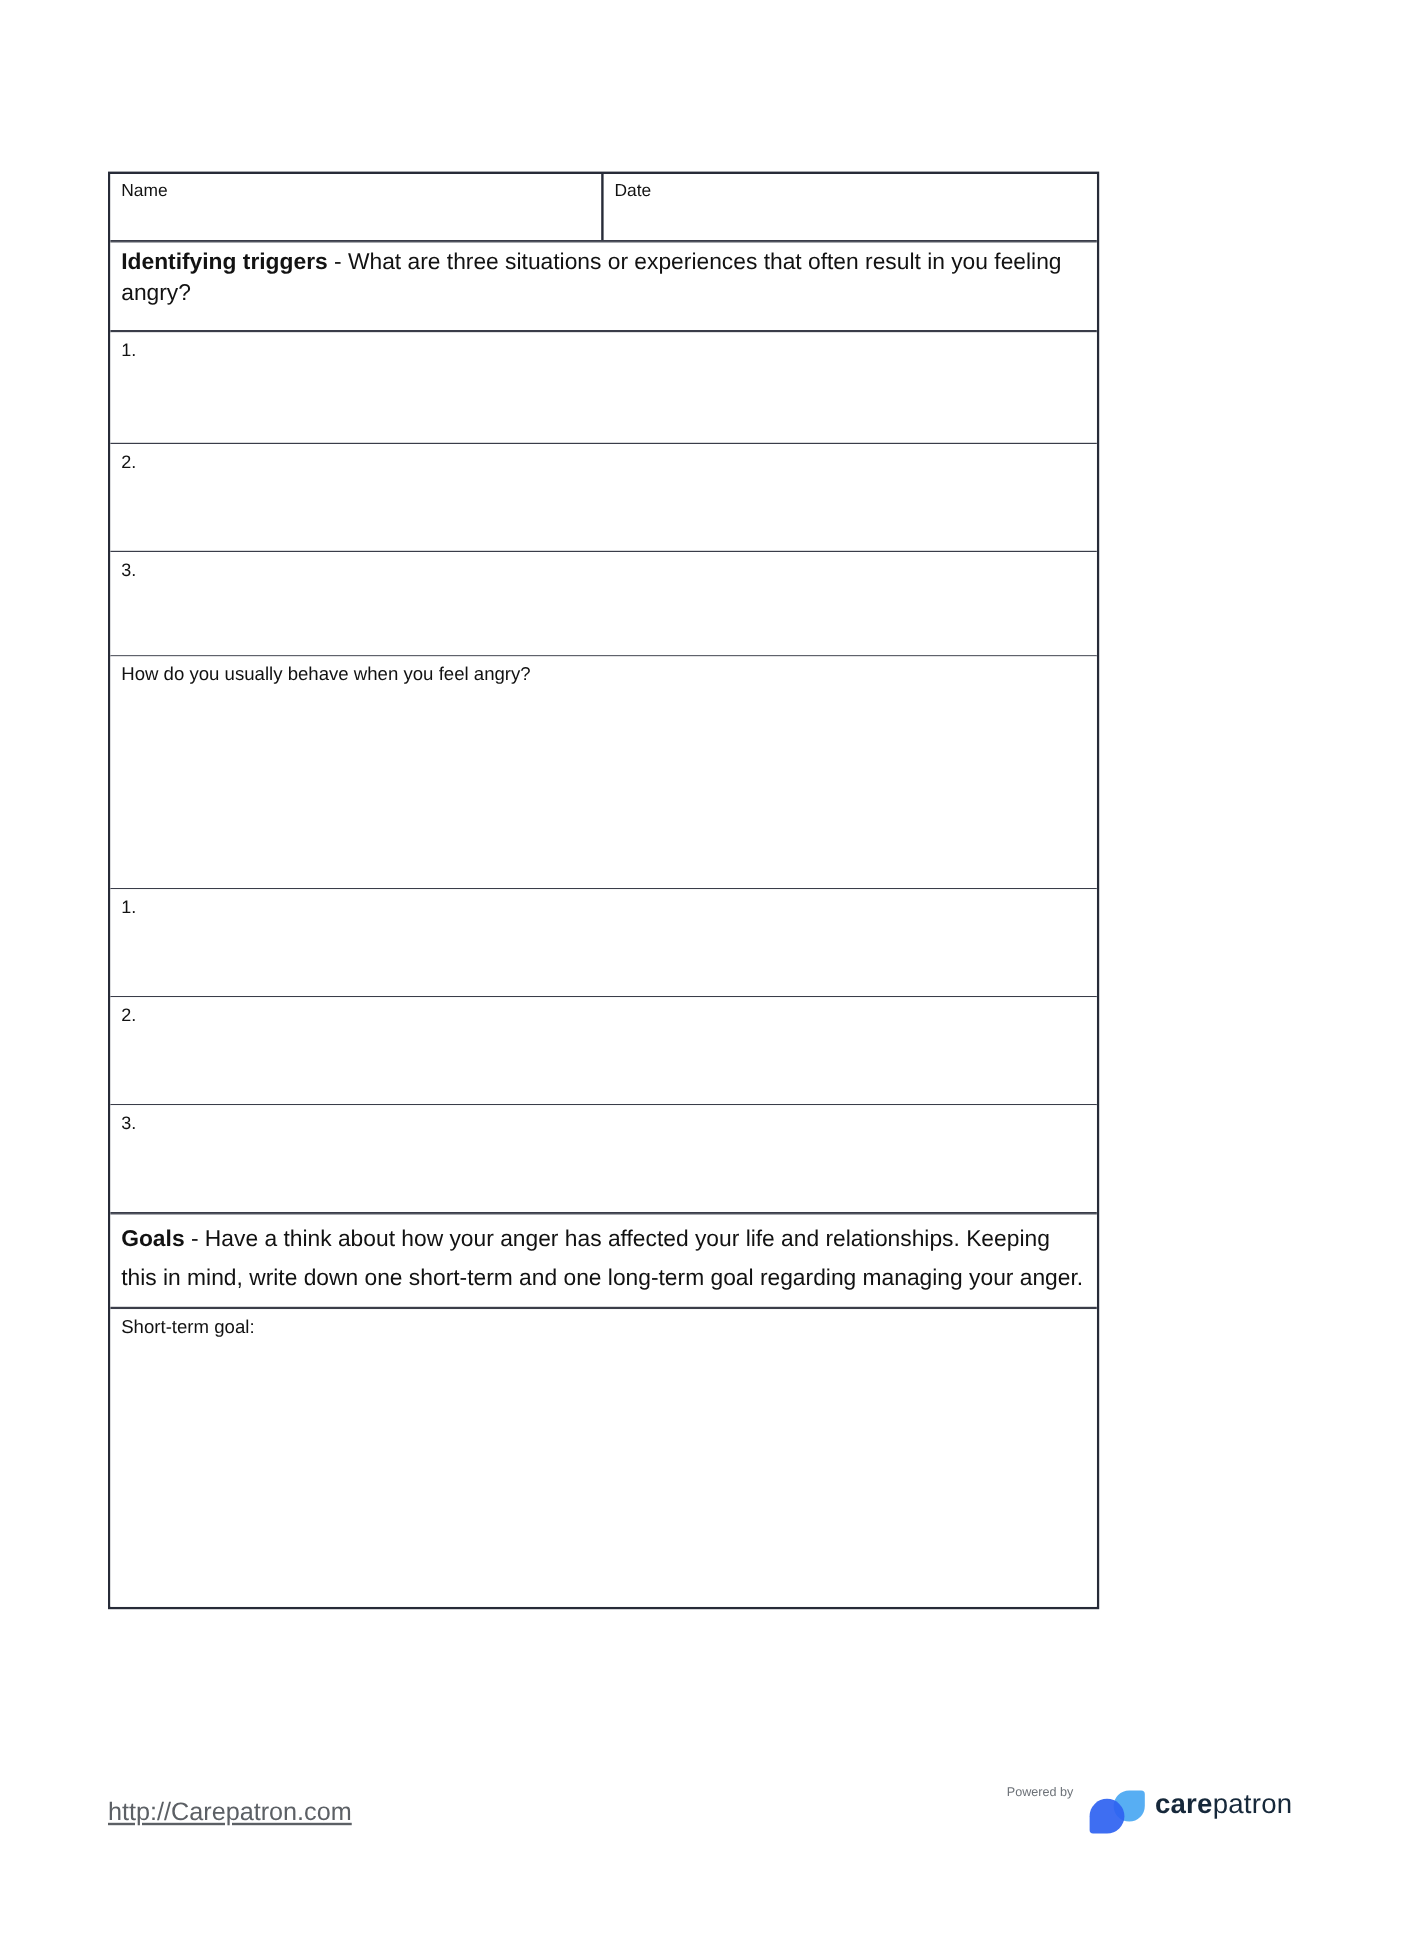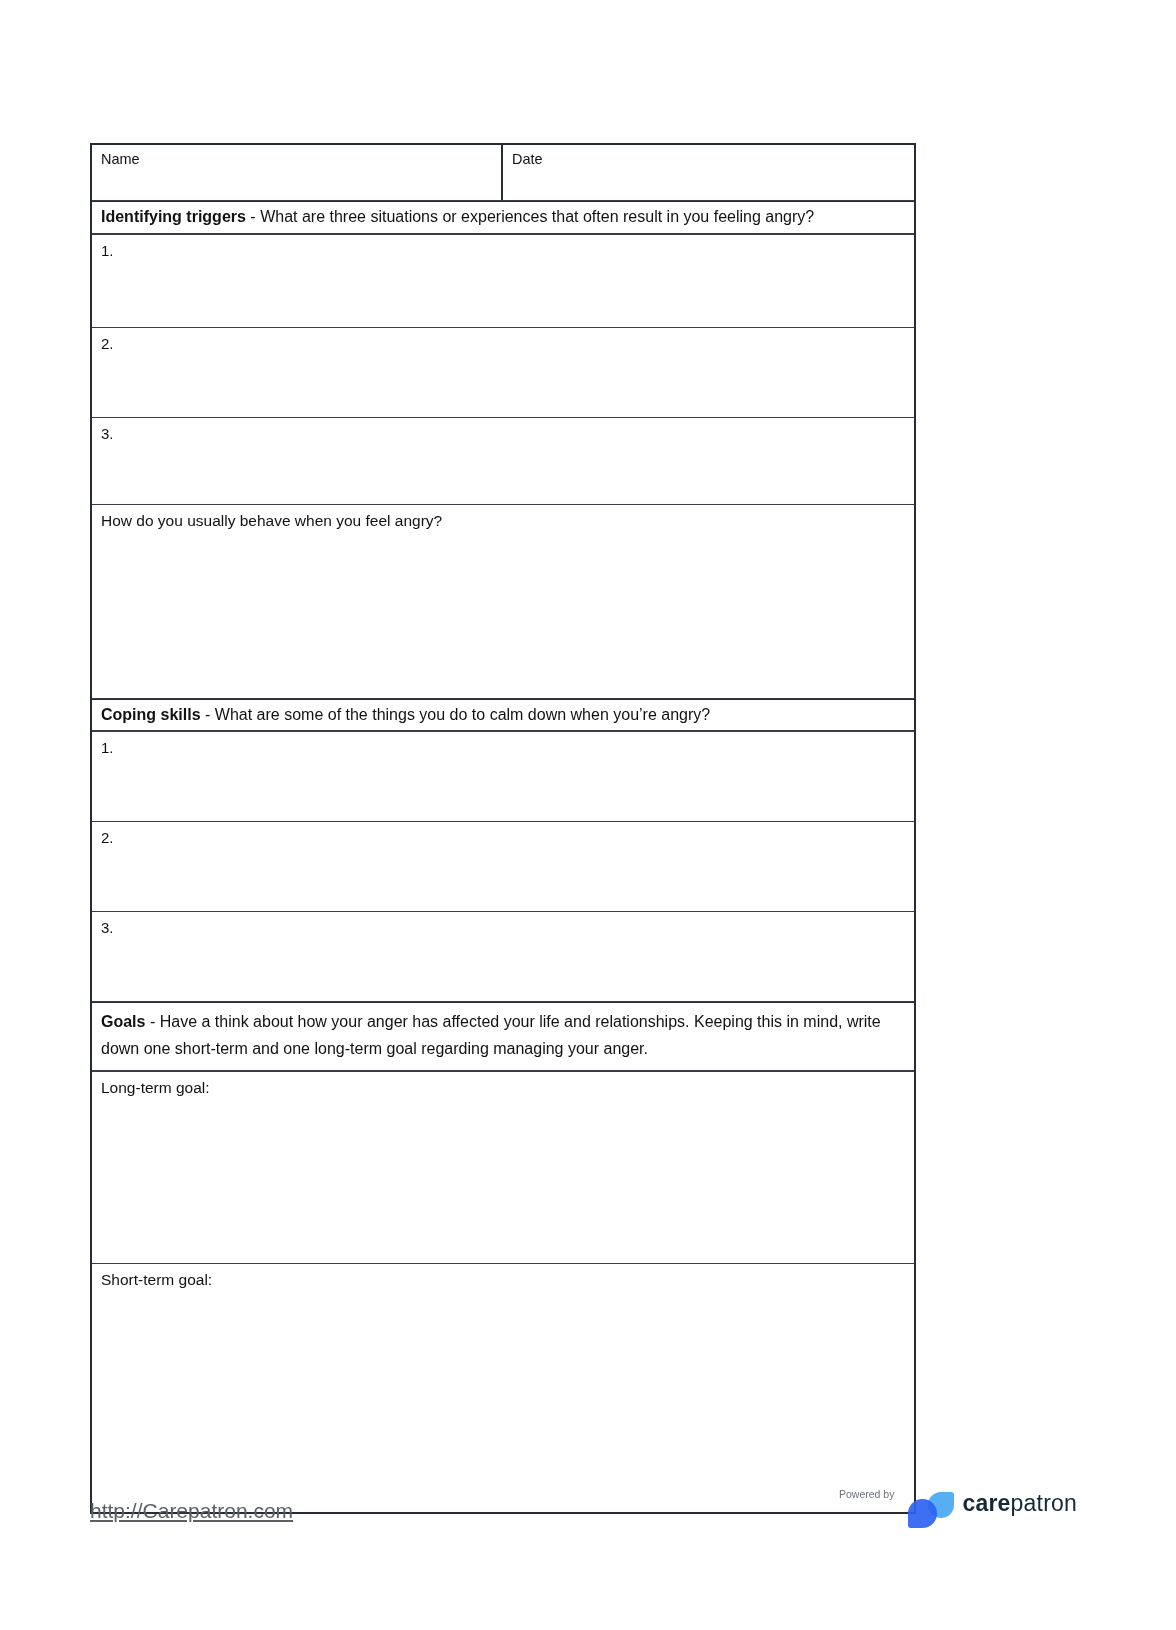--- a/index.html
+++ b/index.html
@@ -53,22 +53,22 @@
   .cell-name, .cell-date {
     padding: 6px 9px;
     font-size: 14.5px;
   }
   .cell-name { width: 50%; border-right: 2px solid var(--border-dark); }
   .cell-date { flex: 1; border-radius: 10px; }
 
   .row-sectionheader {
     border-top: 1px solid var(--border-dark);
     border-bottom: 2px solid var(--border-mid);
-    padding: 4px 9px 5px 9px;
-    font-size: 16px;
+    padding: 4px 9px 18px 9px;
+    font-size: 19px;
     line-height: 1.35;
   }
   .row-sectionheader .head { font-weight: bold; }
   .row-goalsheader { line-height: 1.7; padding-top: 5px; padding-bottom: 7px; }
 
   .row-box { padding: 7px 9px; font-size: 15px; }
   .h93  { height: 93px; }
   .h90  { height: 90px; }
   .h87  { height: 87px; }
   .h194 { height: 194px; }
@@ -159,43 +159,36 @@
       <span>2.</span>
     </div>
     <div class="row row-box h87">
       <span>3.</span>
     </div>
 
     <div class="row row-box h194">
       <span class="question-label">How do you usually behave when you feel angry?</span>
     </div>
 
-    <div class="row row-sectionheader">
-      <span class="head">Coping skills</span>
-      <span>- What are some of the things you do to calm down when you’re angry?</span>
-    </div>
 
     <div class="row row-box h90">
       <span>1.</span>
     </div>
     <div class="row row-box h90">
       <span>2.</span>
     </div>
     <div class="row row-box h90">
       <span>3.</span>
     </div>
 
     <div class="row row-sectionheader row-goalsheader">
       <span class="head">Goals</span>
       <span>- Have a think about how your anger has affected your life and relationships. Keeping this in mind, write down one short-term and one long-term goal regarding managing your anger.</span>
     </div>
 
-    <div class="row row-box h192">
-      <span class="goal-label">Long-term goal:</span>
-    </div>
 
     <div class="row row-box h248">
       <span class="goal-label">Short-term goal:</span>
     </div>
 
   </div>
 
   <a class="footer-link">http://Carepatron.com</a>
 
   <div class="brandbar">

